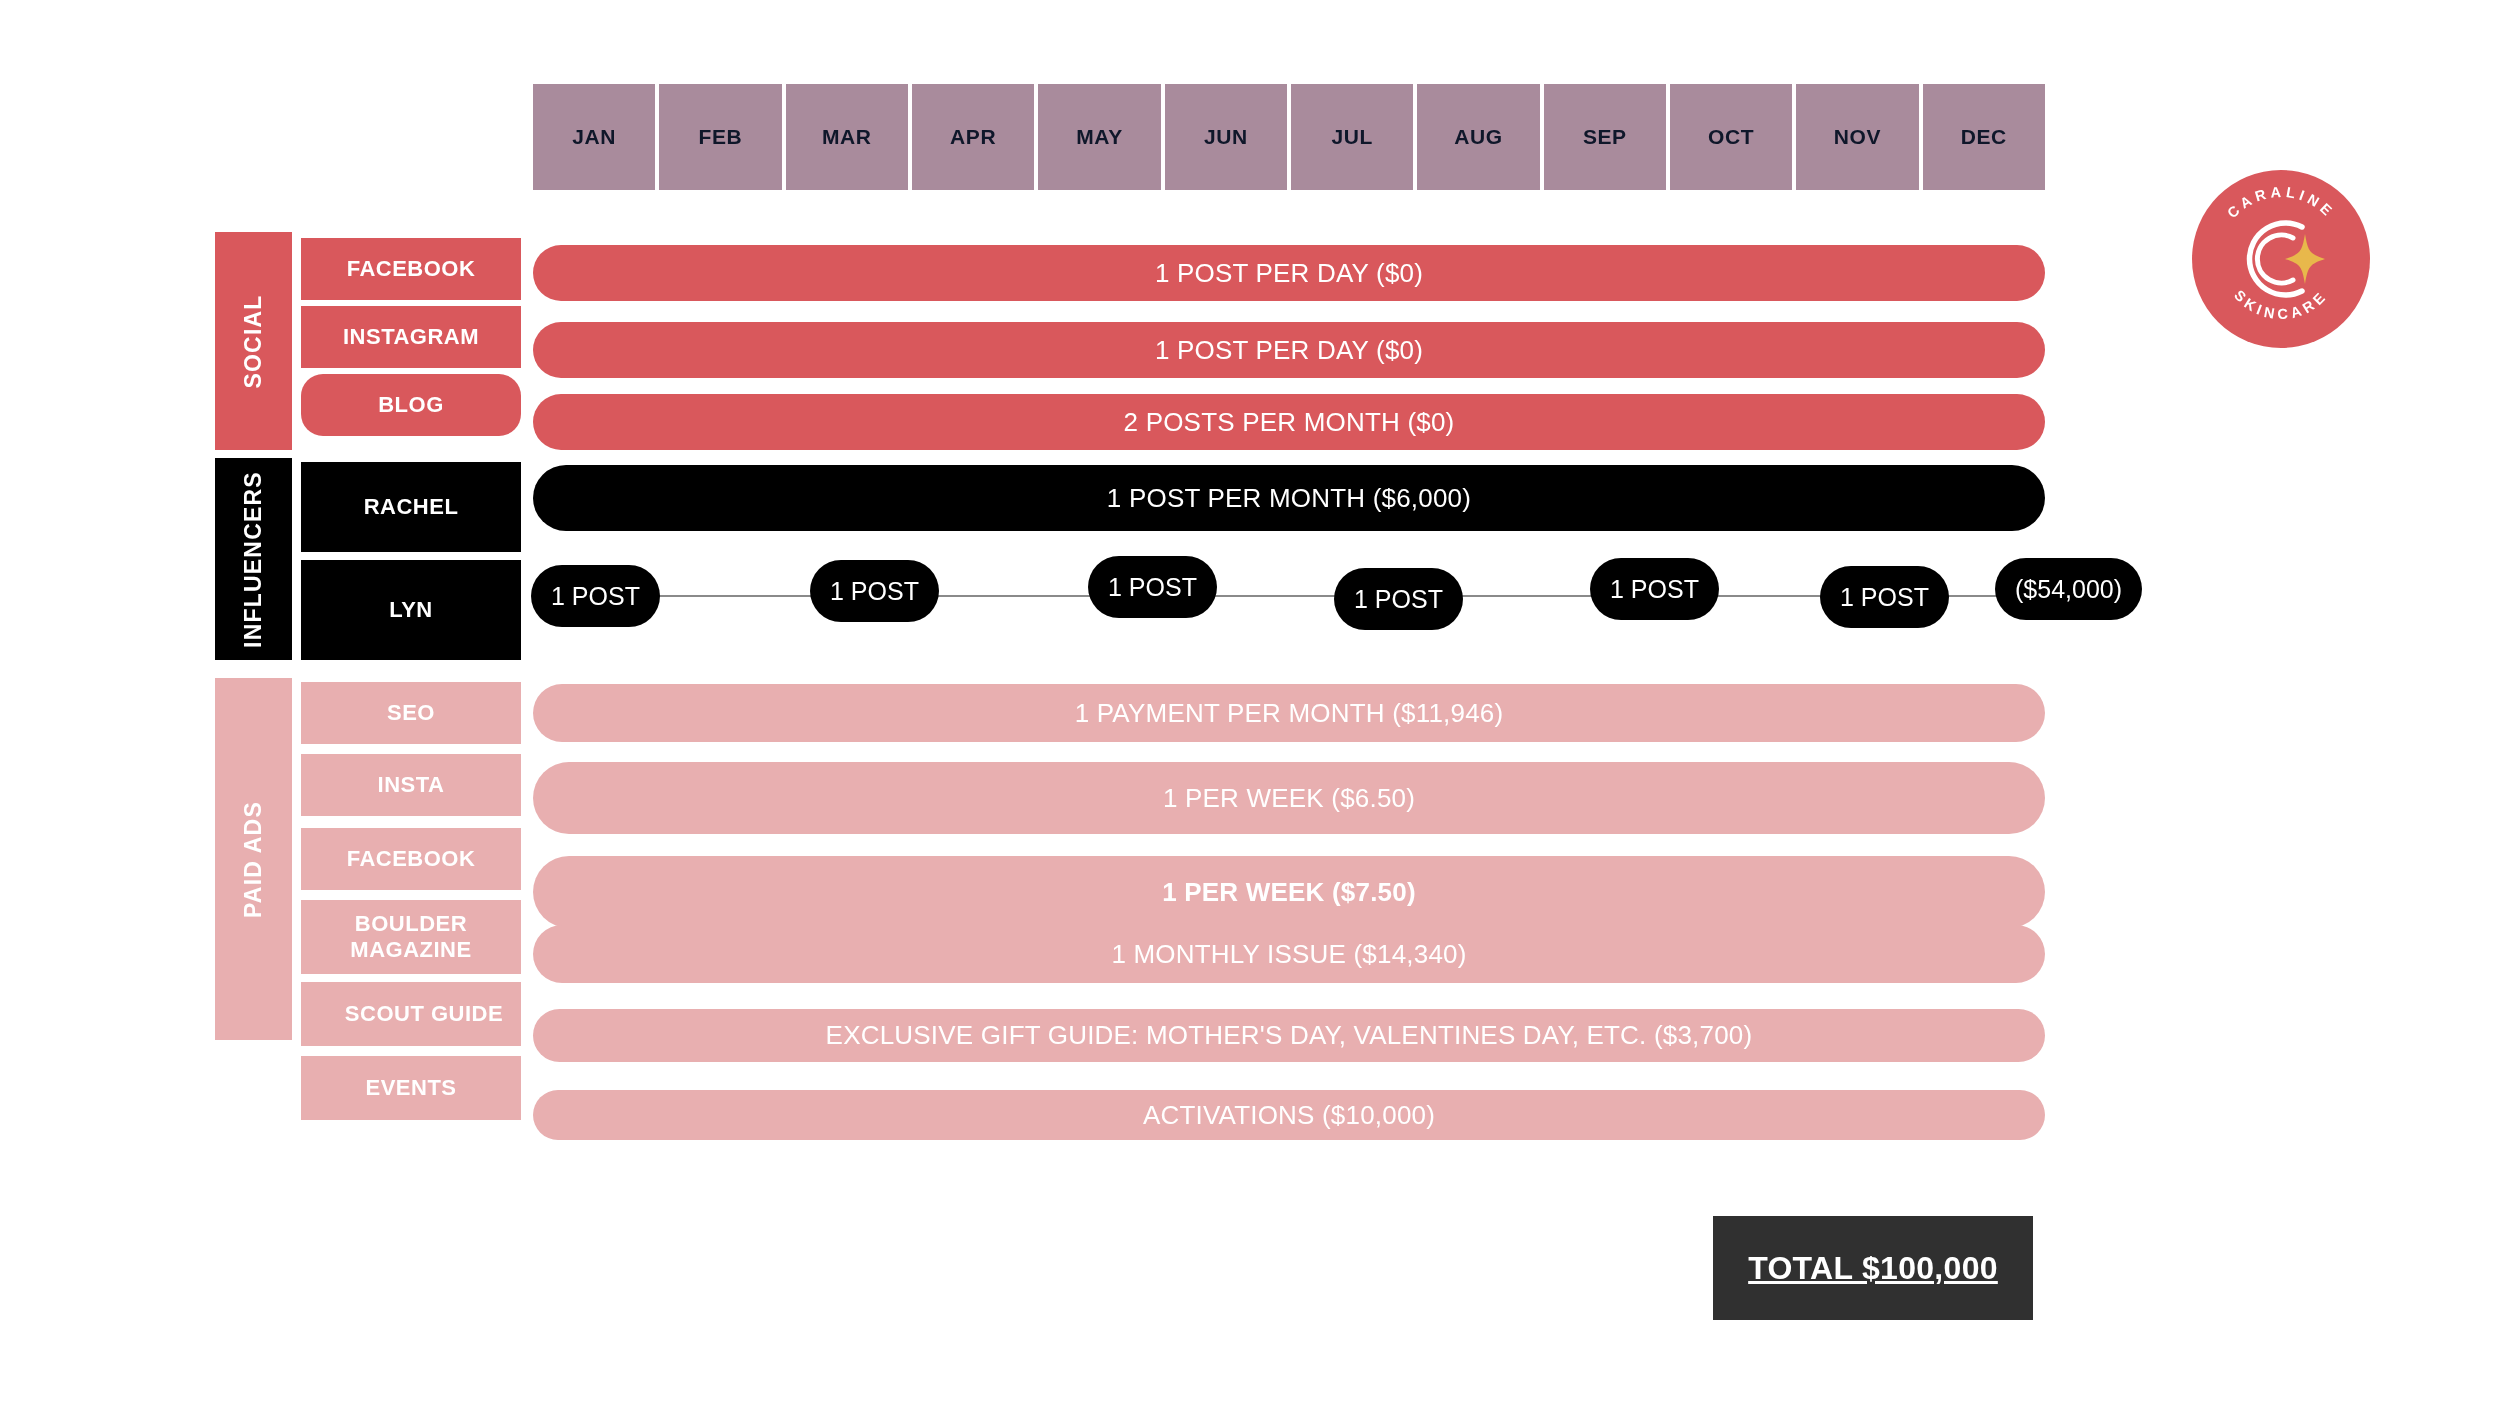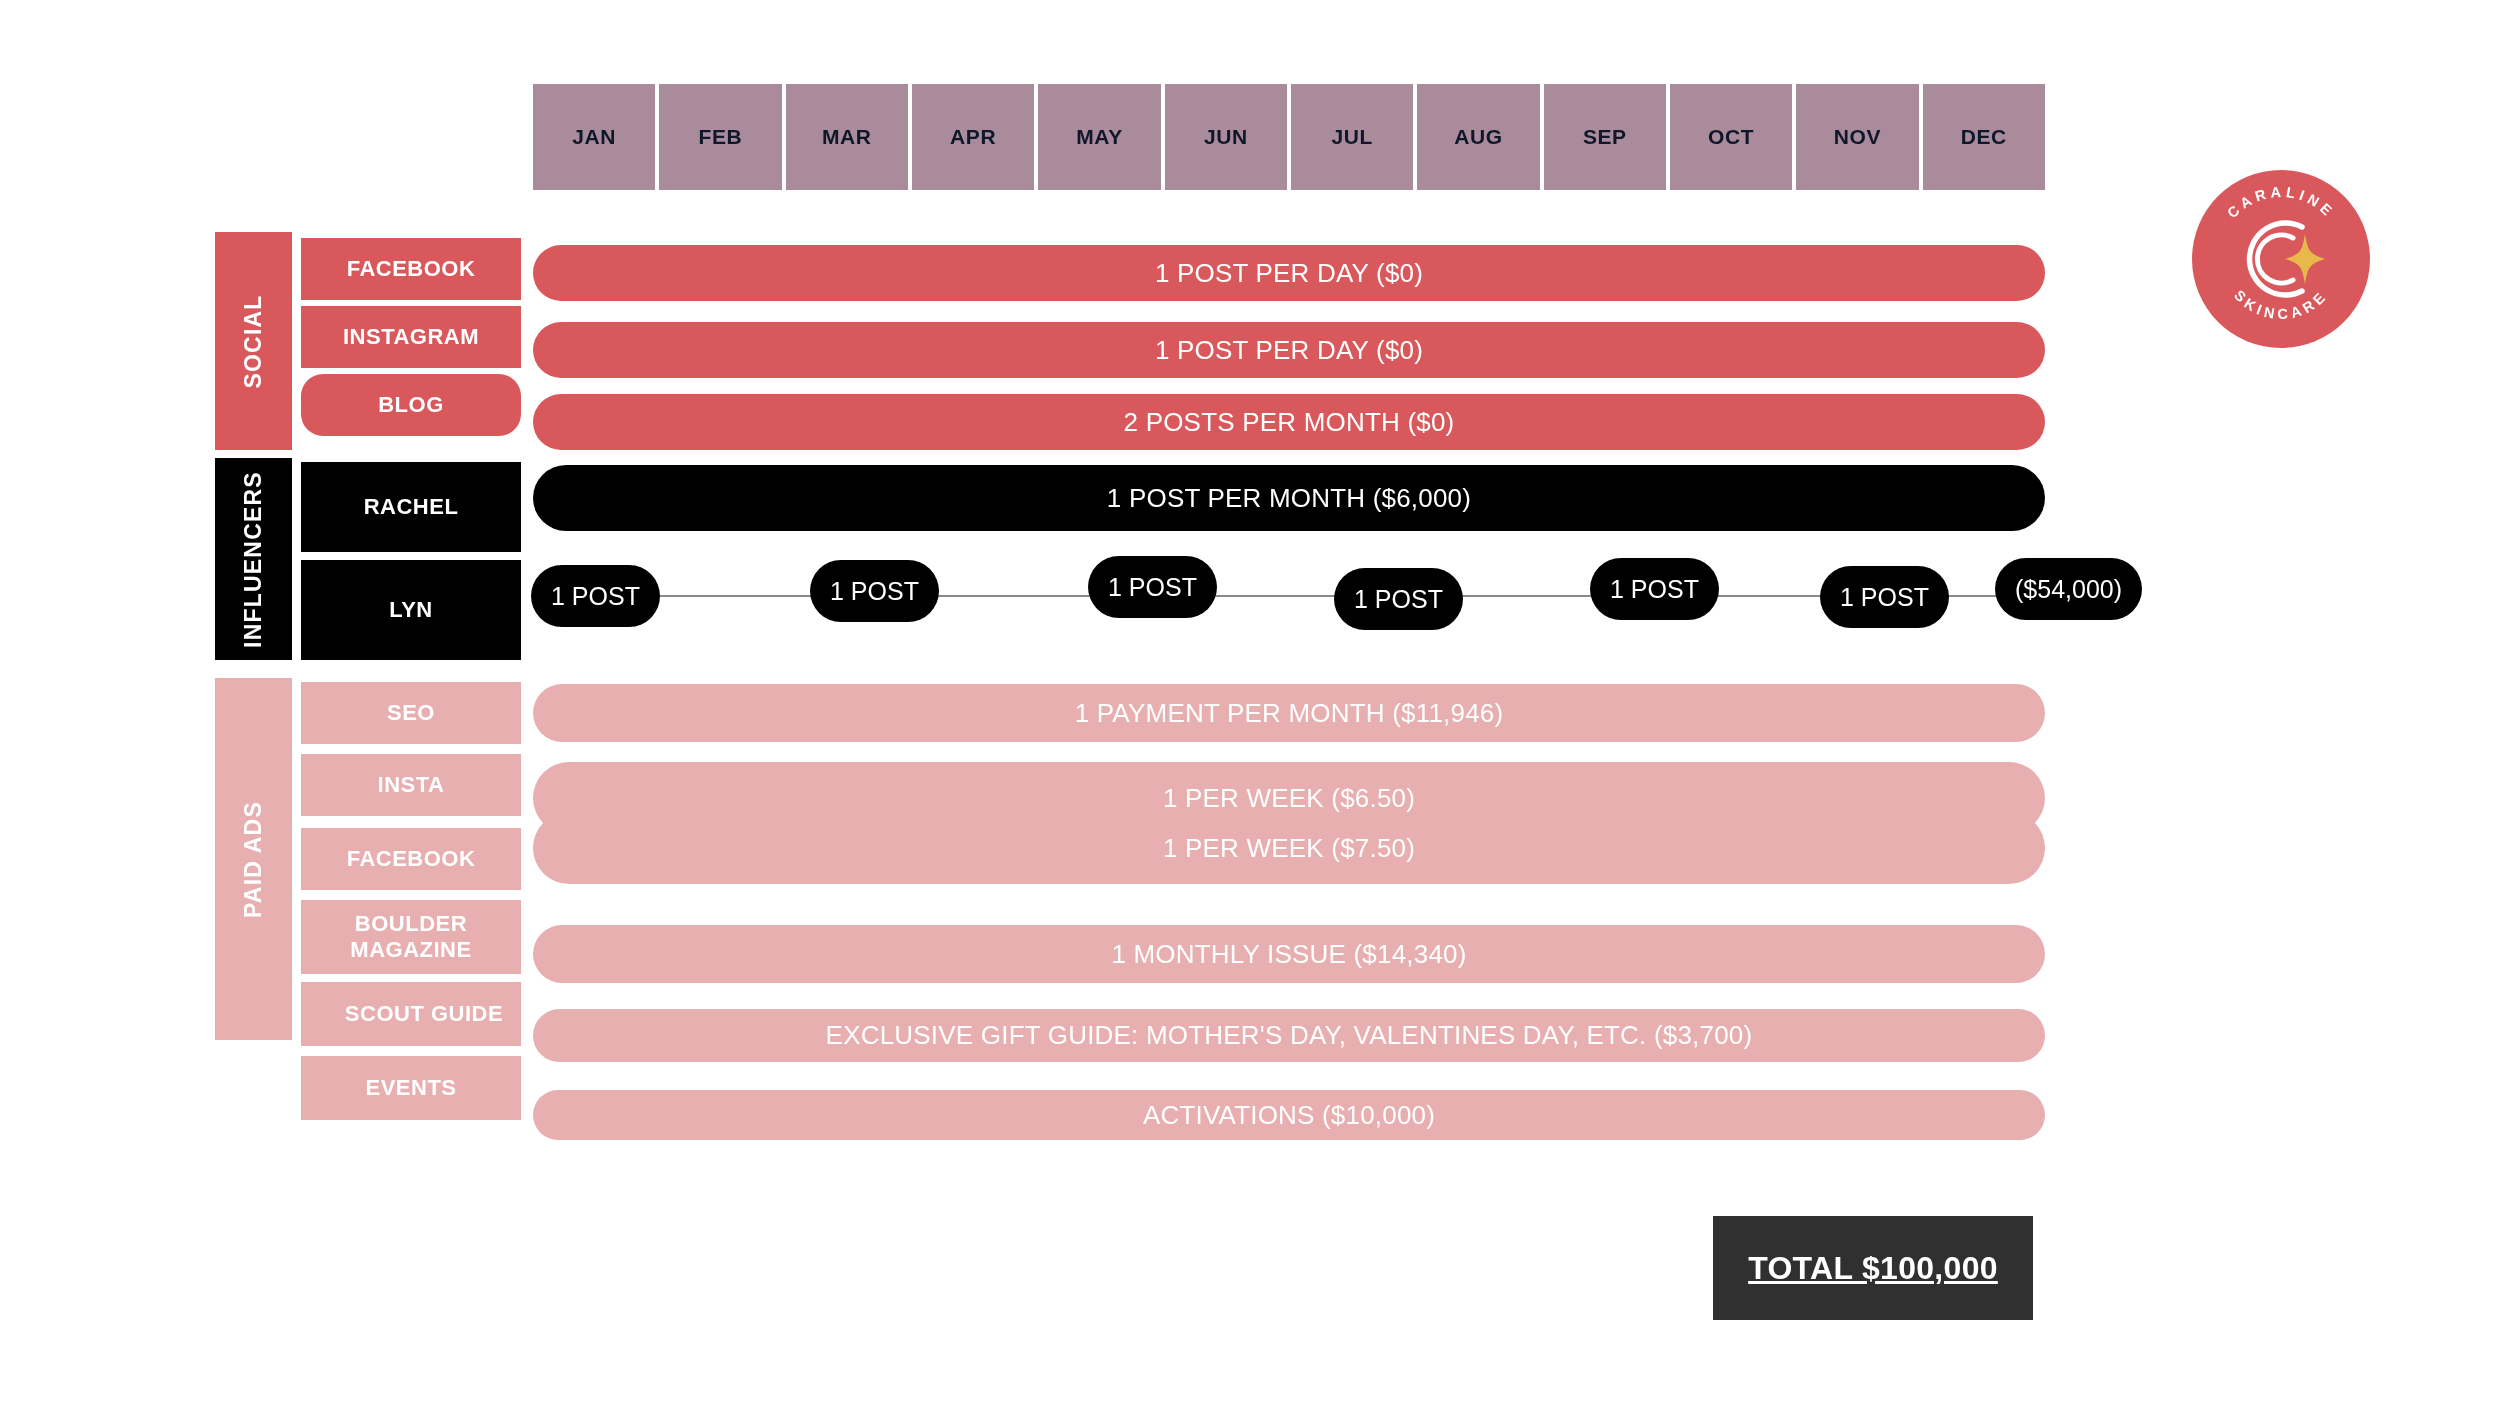--- a/index.html
+++ b/index.html
@@ -210,21 +210,21 @@
     <div class="pill" style="left:810px;  top:20px;">1 POST</div>
     <div class="pill" style="left:1088px; top:16px;">1 POST</div>
     <div class="pill" style="left:1334px; top:28px;">1 POST</div>
     <div class="pill" style="left:1590px; top:18px;">1 POST</div>
     <div class="pill" style="left:1820px; top:26px;">1 POST</div>
     <div class="pill" style="left:1995px; top:18px;">($54,000)</div>
   </div>
 
   <div class="bar bar-paid" style="top:684px;height:58px;">1 PAYMENT PER MONTH ($11,946)</div>
   <div class="bar bar-paid" style="top:762px;height:72px;">1 PER WEEK ($6.50)</div>
-  <div class="bar bar-paid" style="top:812px;height:72px;">1 PER WEEK ($7.50)</div>
+  <div class="bar bar-paid" style="top:856px;height:72px;font-weight:bold;">1 PER WEEK ($7.50)</div>
   <div class="bar bar-paid" style="top:925px;height:58px;">1 MONTHLY ISSUE ($14,340)</div>
   <div class="bar bar-paid" style="top:1009px;height:53px;">EXCLUSIVE GIFT GUIDE: MOTHER'S DAY, VALENTINES DAY, ETC. ($3,700)</div>
   <div class="bar bar-paid" style="top:1090px;height:50px;">ACTIVATIONS ($10,000)</div>
 
   <div id="total-box">TOTAL $100,000</div>
 
   <div id="logo">
     <svg viewBox="0 0 178 178" width="178" height="178">
       <circle cx="89" cy="89" r="89" fill="#D9585C"></circle>
       <defs>

